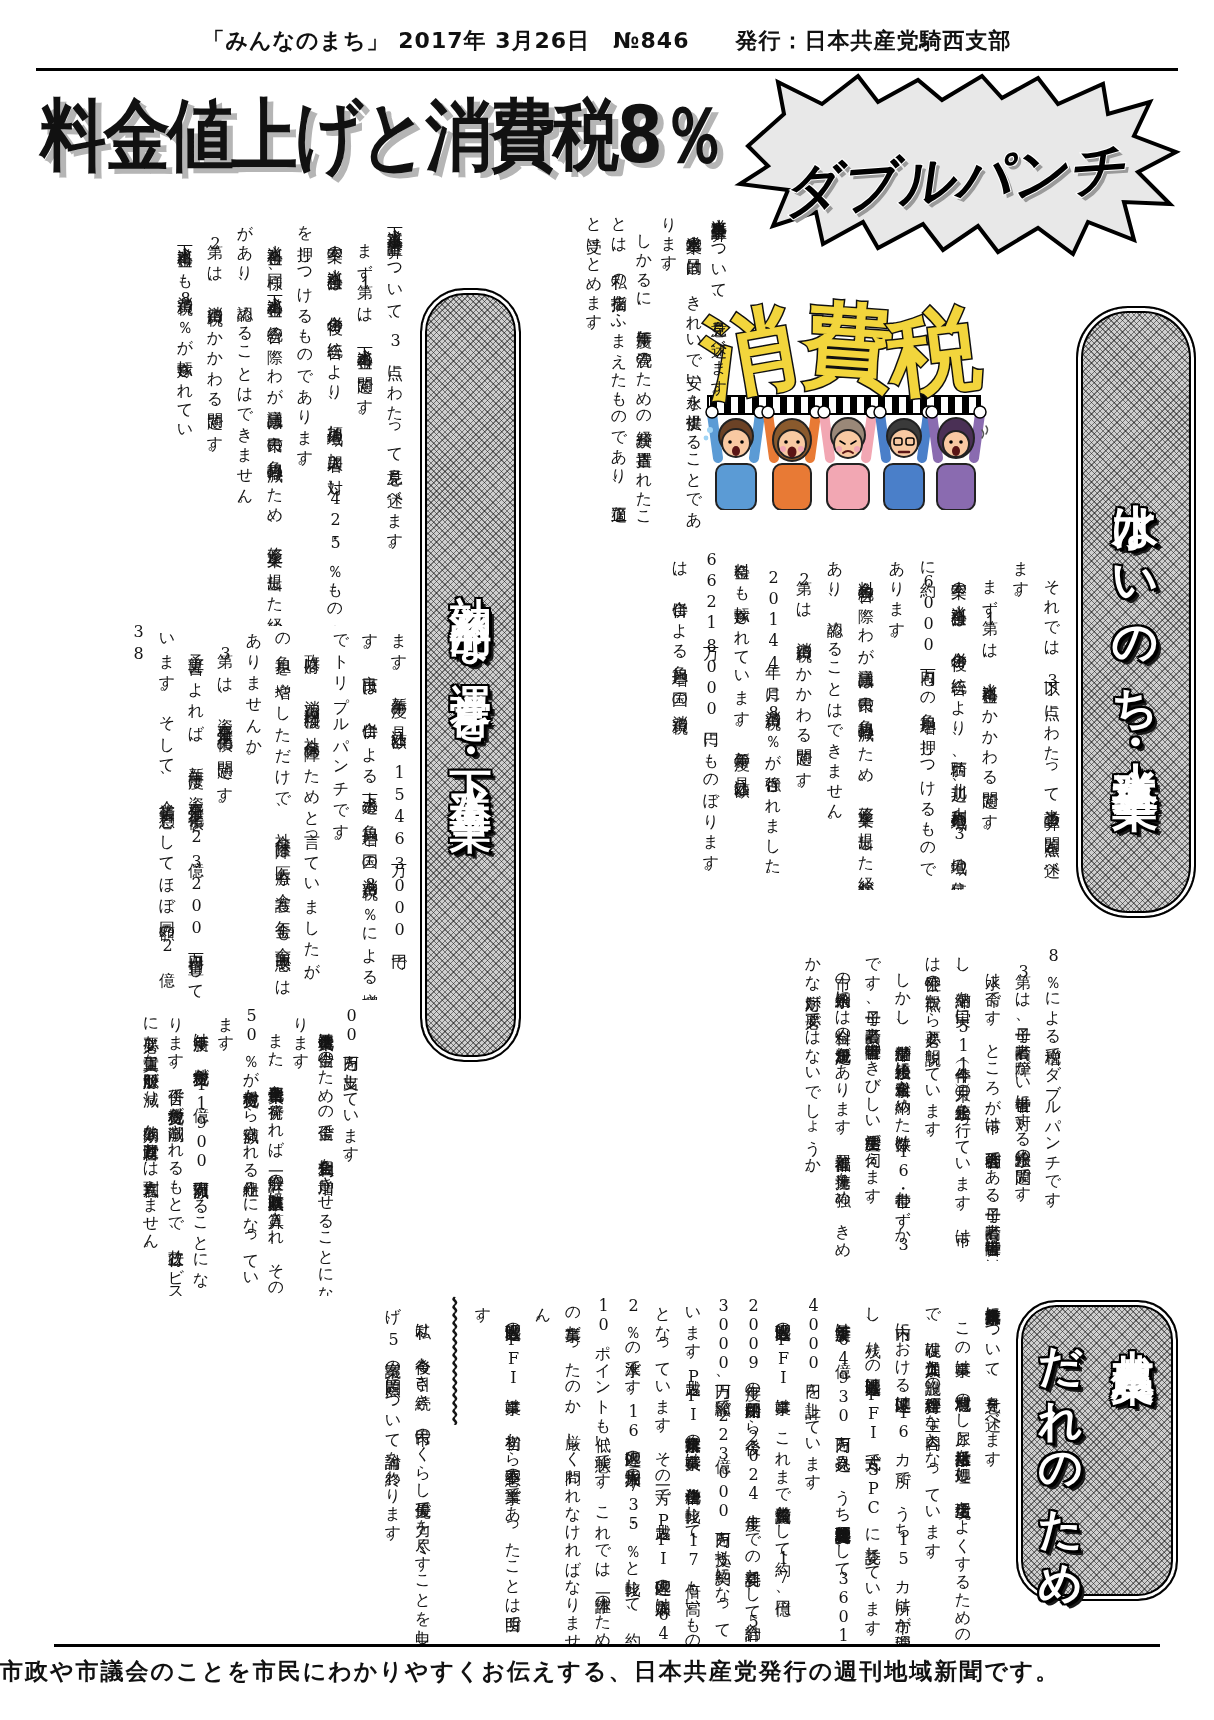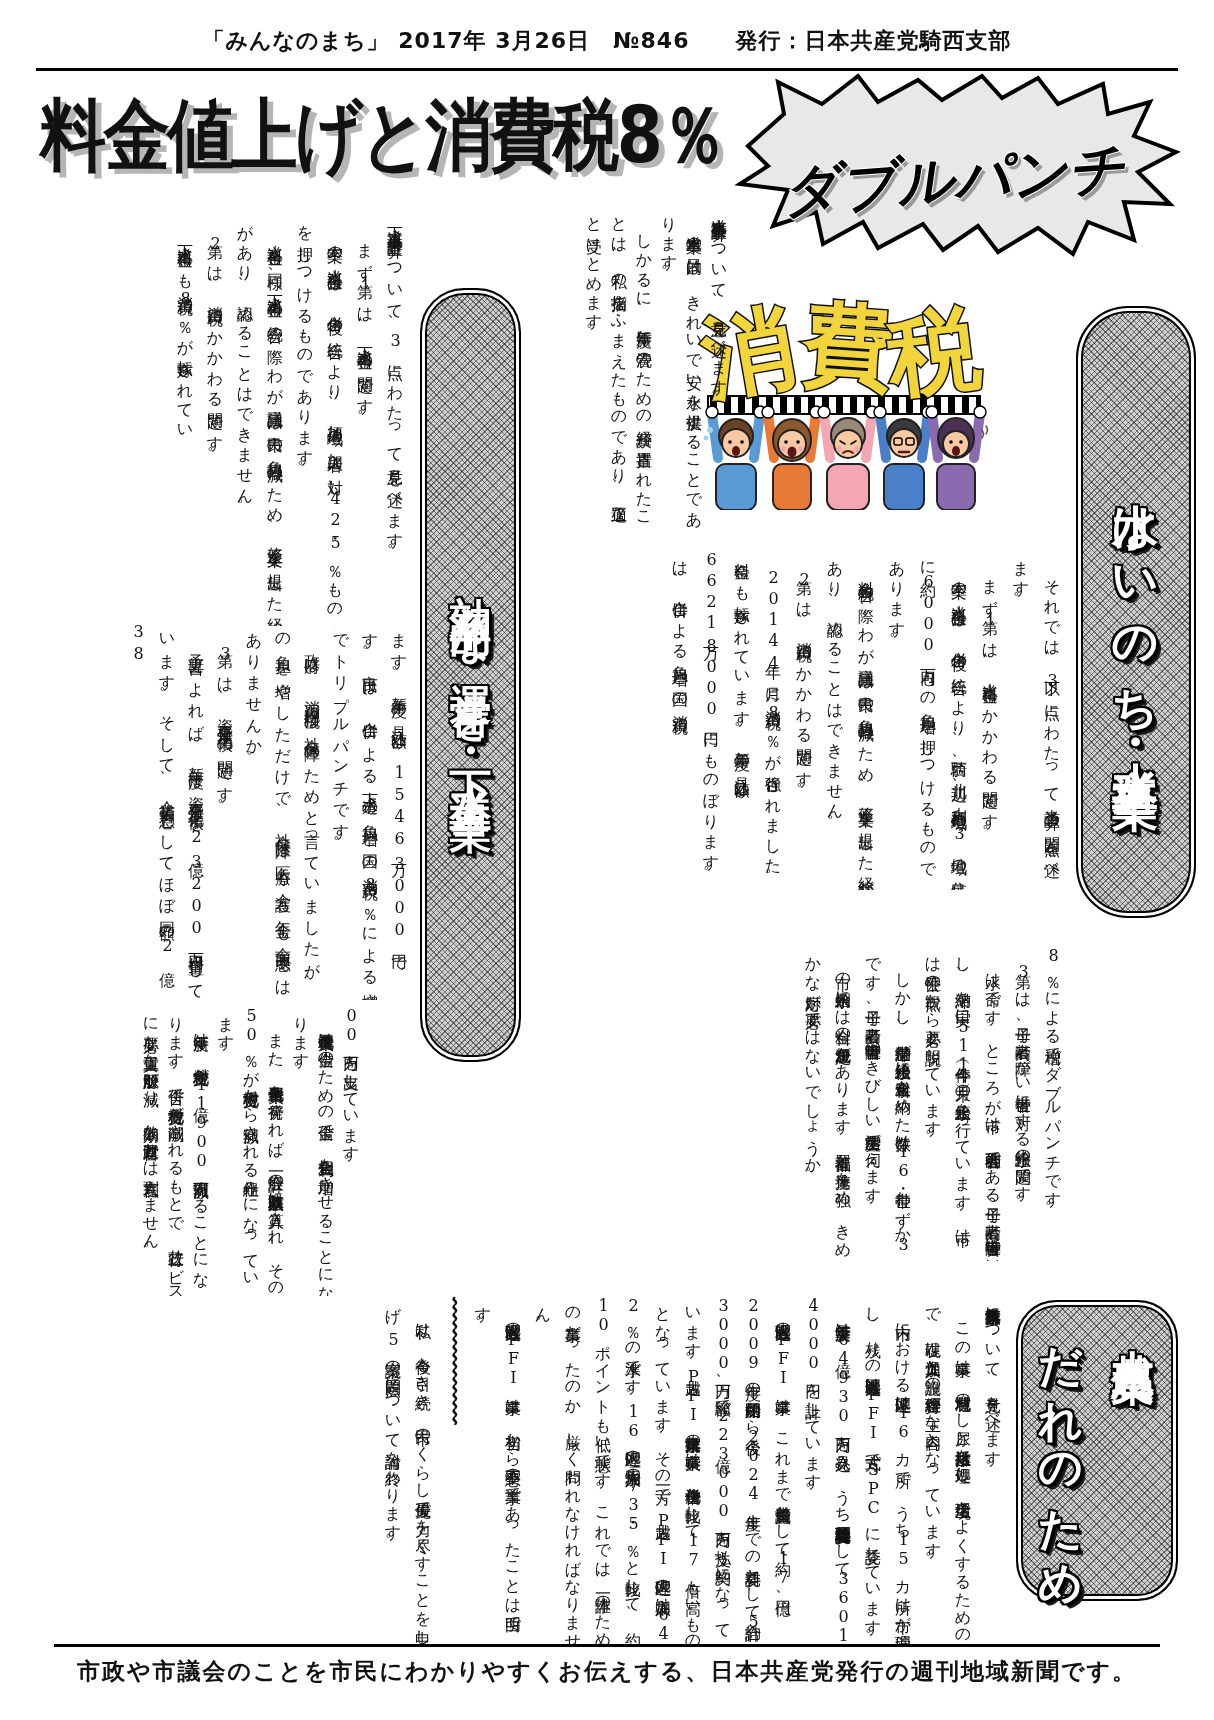--- a/index.html
+++ b/index.html
@@ -18,21 +18,21 @@
   .hbox{position:absolute;border:2px solid #000;
         background-color:#cfcfcf;
         background-image:repeating-linear-gradient(45deg,rgba(0,0,0,.45) 0 1px,transparent 1px 4px),
                          repeating-linear-gradient(135deg,rgba(0,0,0,.45) 0 1px,transparent 1px 4px);
         box-shadow:inset 0 0 0 3px #fff,inset 0 0 0 5px #000;
         display:flex;align-items:center;justify-content:center;}
   .hbox-text{writing-mode:vertical-rl;text-orientation:upright;white-space:pre-line;
         font-family:"DejaVu Sans",sans-serif;font-weight:900;color:#fff;
         text-shadow:3px 3px 0 #000,-2px -2px 0 #000,2px -2px 0 #000,-2px 2px 0 #000,
                     2px 0 0 #000,0 2px 0 #000,-2px 0 0 #000,0 -2px 0 #000,5px 5px 0 #1a1a1a;}
-  .footer-text{position:absolute;left:0;top:1656px;width:1214px;text-align:center;
+  .footer-text{position:absolute;left:0;top:1656px;width:1214px;text-align:left;
         font-size:23px;font-weight:700;letter-spacing:2px;}
   .burst-wrap{position:absolute;left:726px;top:72px;width:460px;height:192px;}
   .cartoon-wrap{position:absolute;left:696px;top:280px;width:296px;height:230px;}
 </style>
 </head>
 <body>
 
 <div id="page">
 
   <div class="masthead sans">「みんなのまち」 2017年 3月26日　№846　　発行：日本共産党騎西支部</div>

